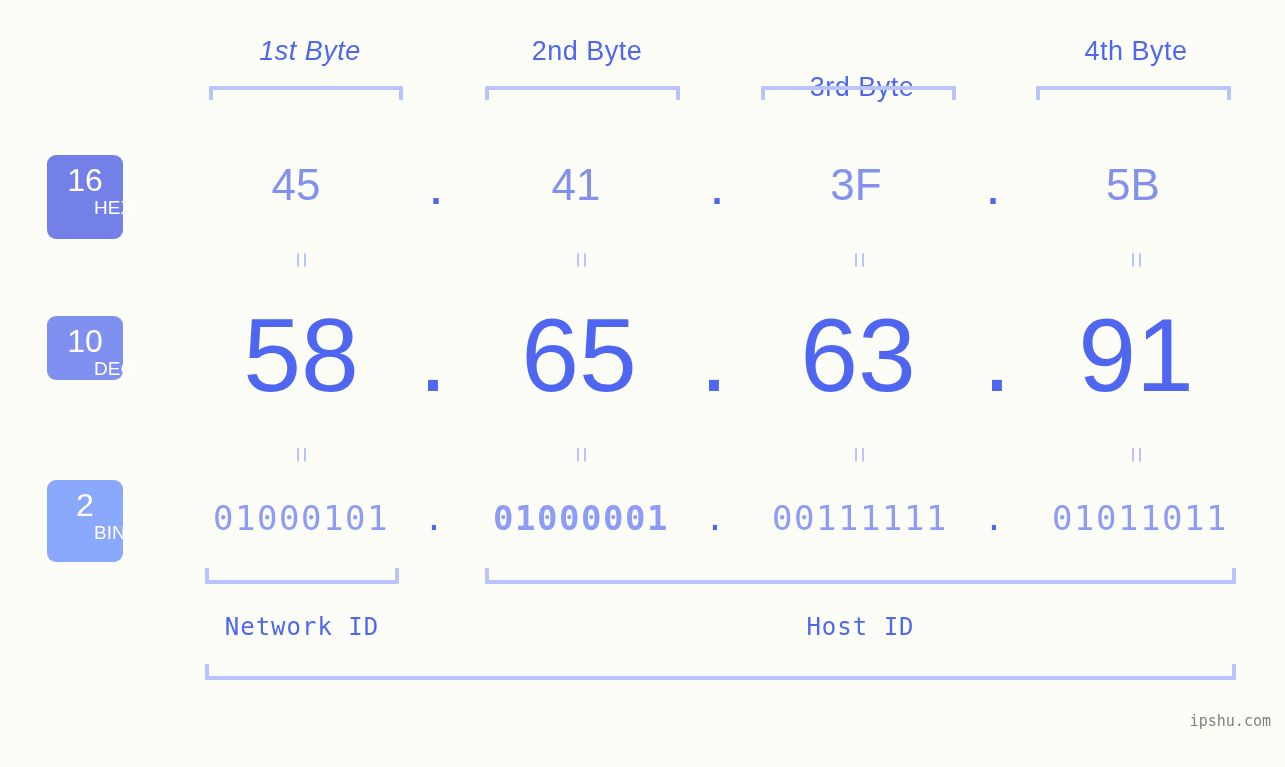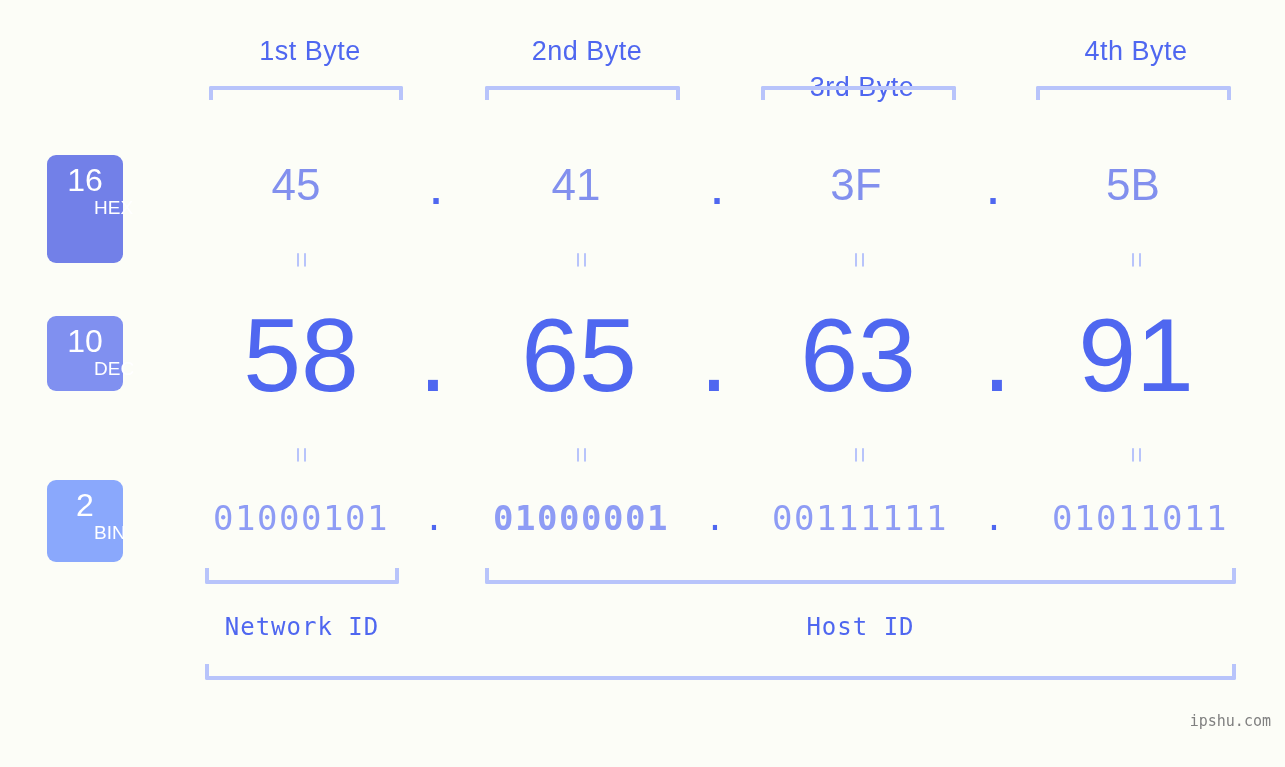--- a/index.html
+++ b/index.html
@@ -73,22 +73,22 @@
     line-height: 34px;
     font-weight: 400;
   }
   .badge .abbr {
     display: block;
     font-size: 19px;
     line-height: 22px;
     font-weight: 400;
     margin-left: 47px;
   }
-  #badge-hex { top: 155px; height: 108px; background: #7280e8; }
-  #badge-dec { top: 316px; height: 75px; background: #8090f0; }
+  #badge-hex { top: 155px; height: 84px; background: #7280e8; }
+  #badge-dec { top: 316px; height: 64px; background: #8090f0; }
   #badge-bin { top: 480px; height: 82px; background: #8aa8fc; }
 
   
   .cell {
     position: absolute;
     text-align: center;
     white-space: nowrap;
   }
 
   .row-hex .cell {
@@ -186,21 +186,21 @@
     font-size: 15px;
     color: #808080;
     letter-spacing: 0px;
   }
 </style>
 </head>
 <body>
 
 <div id="stage">
 
-  <div class="byte-label" style="left:210px;">1st Byte</div>
+  <div class="byte-label" style="left:210px;font-style:italic;">1st Byte</div>
   <div class="byte-label" style="left:487px;">2nd Byte</div>
   <div class="byte-label" style="left:762px;margin-top:36px;">3rd Byte</div>
   <div class="byte-label" style="left:1036px;">4th Byte</div>
 
   <div class="bracket-down" style="left:209px;  top:86px; width:194px;"></div>
   <div class="bracket-down" style="left:485px;  top:86px; width:195px;"></div>
   <div class="bracket-down" style="left:761px;  top:86px; width:195px;"></div>
   <div class="bracket-down" style="left:1036px; top:86px; width:195px;"></div>
 
   <div class="badge" id="badge-hex">

